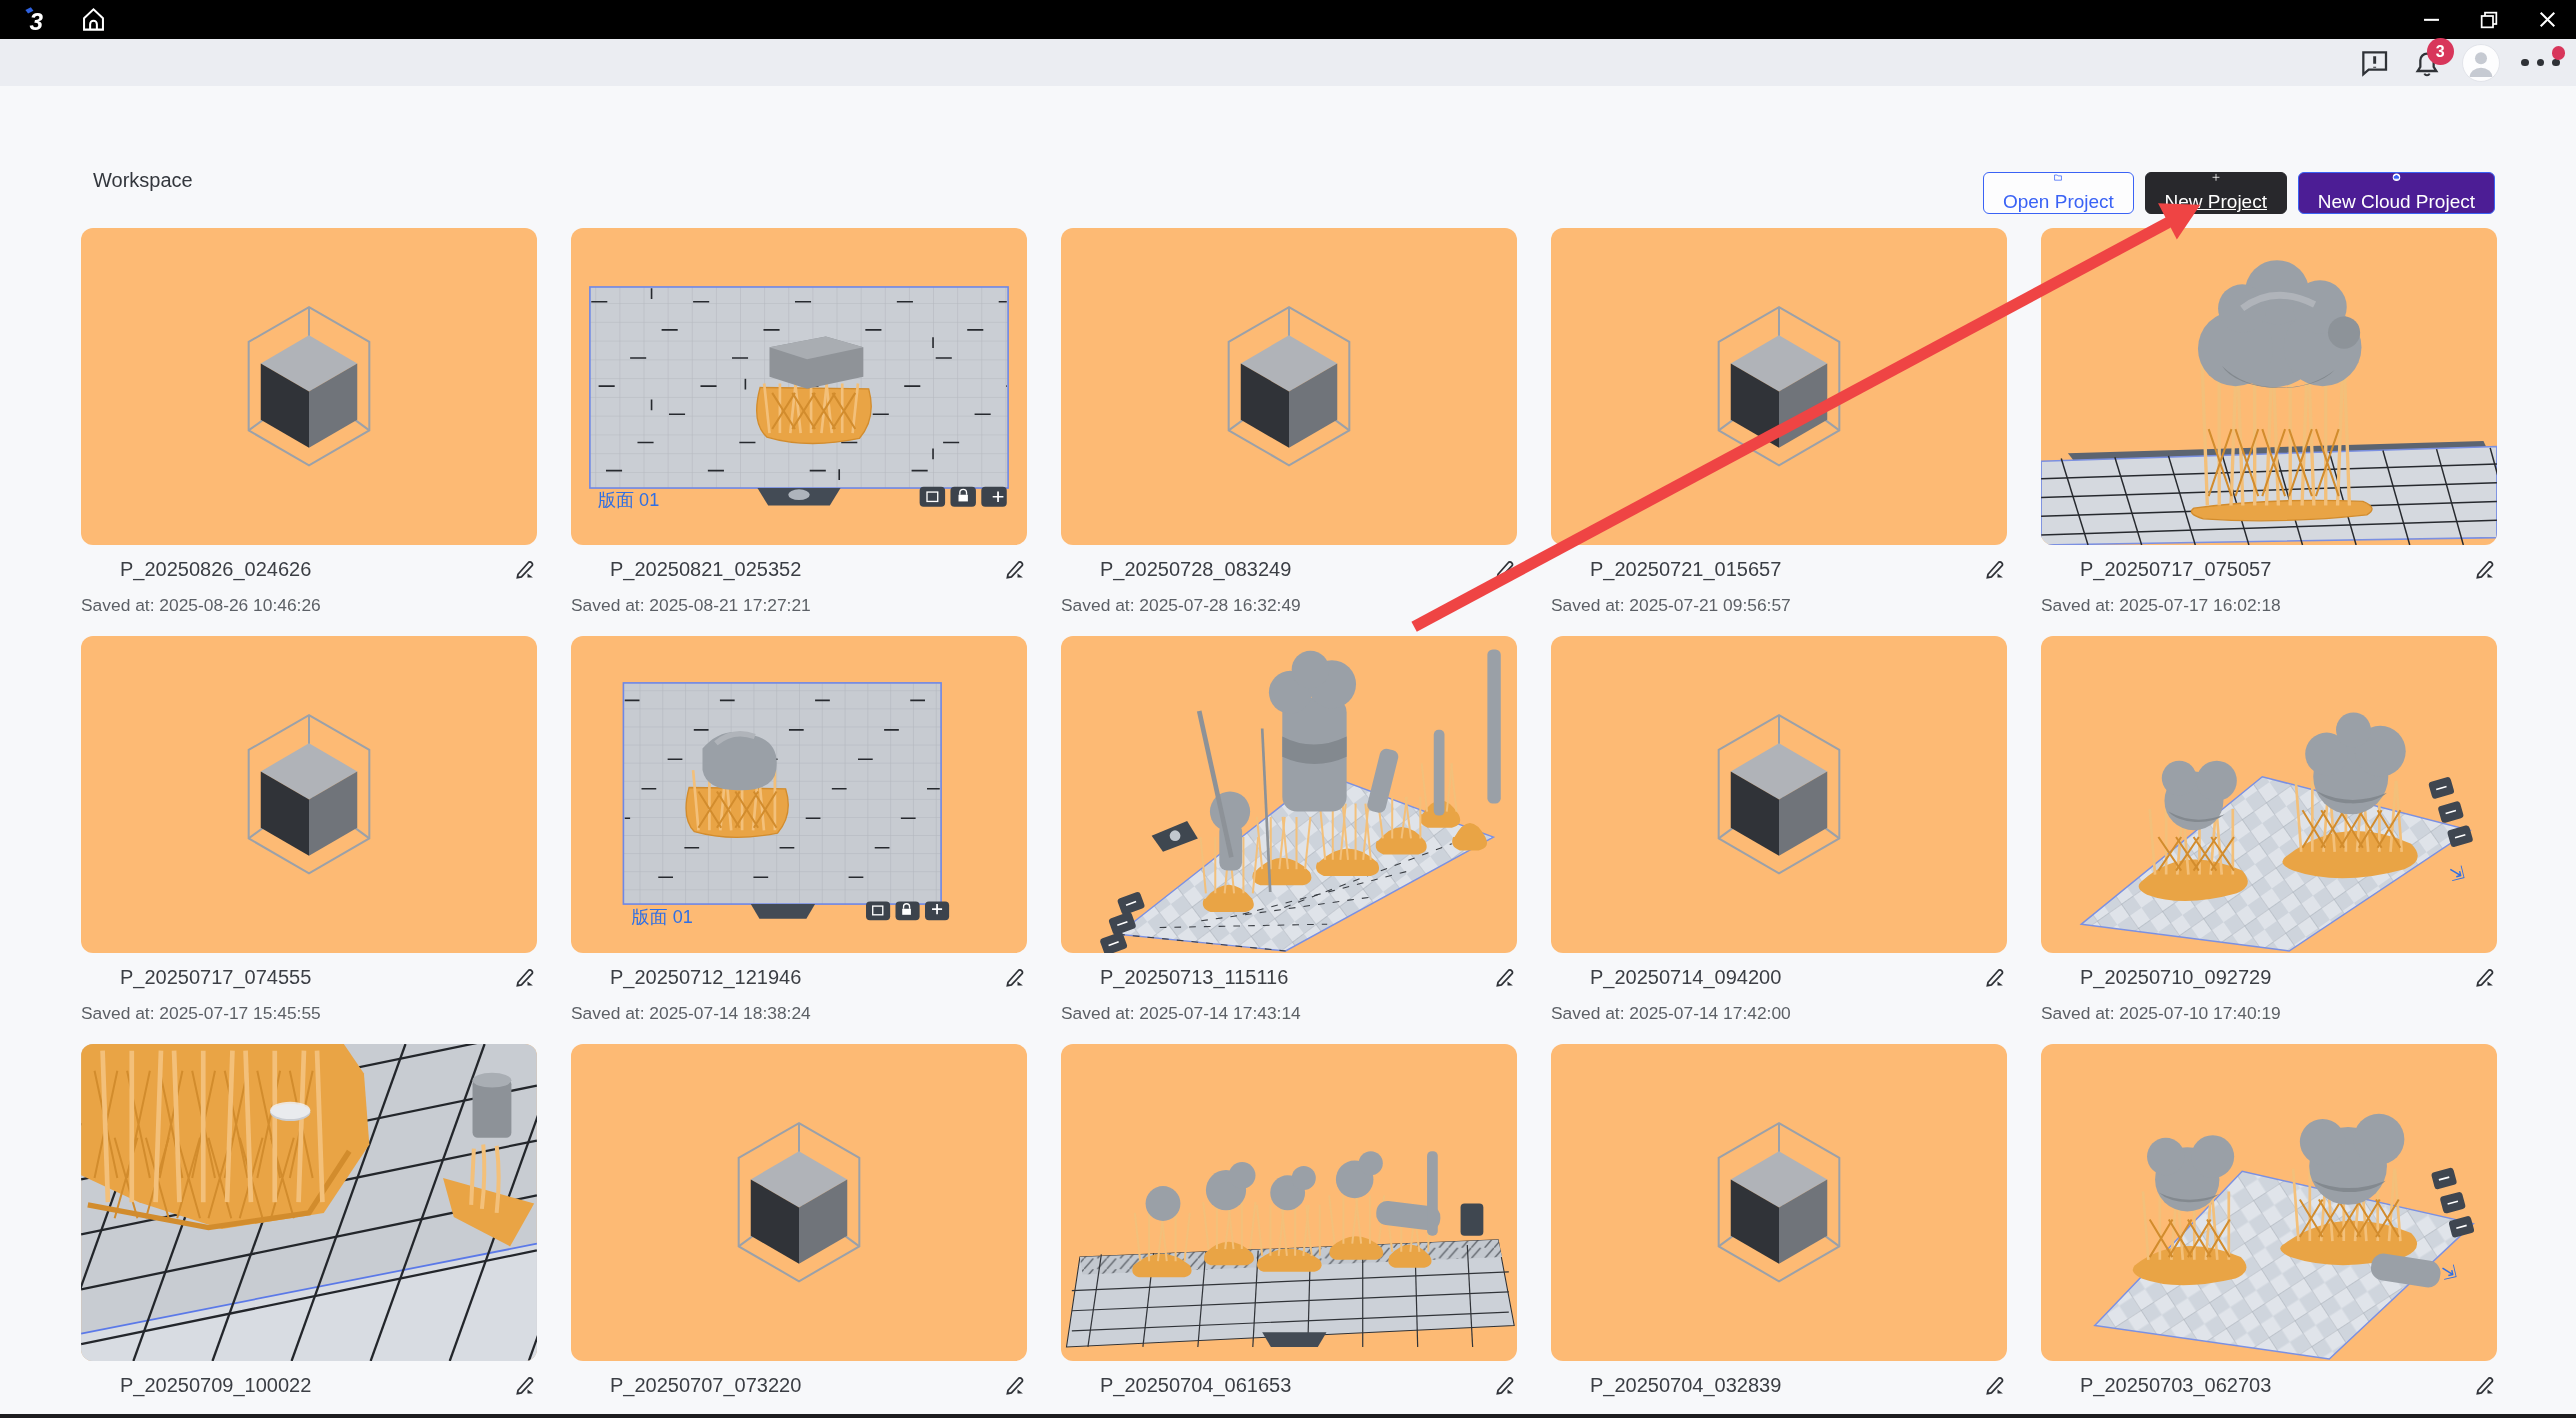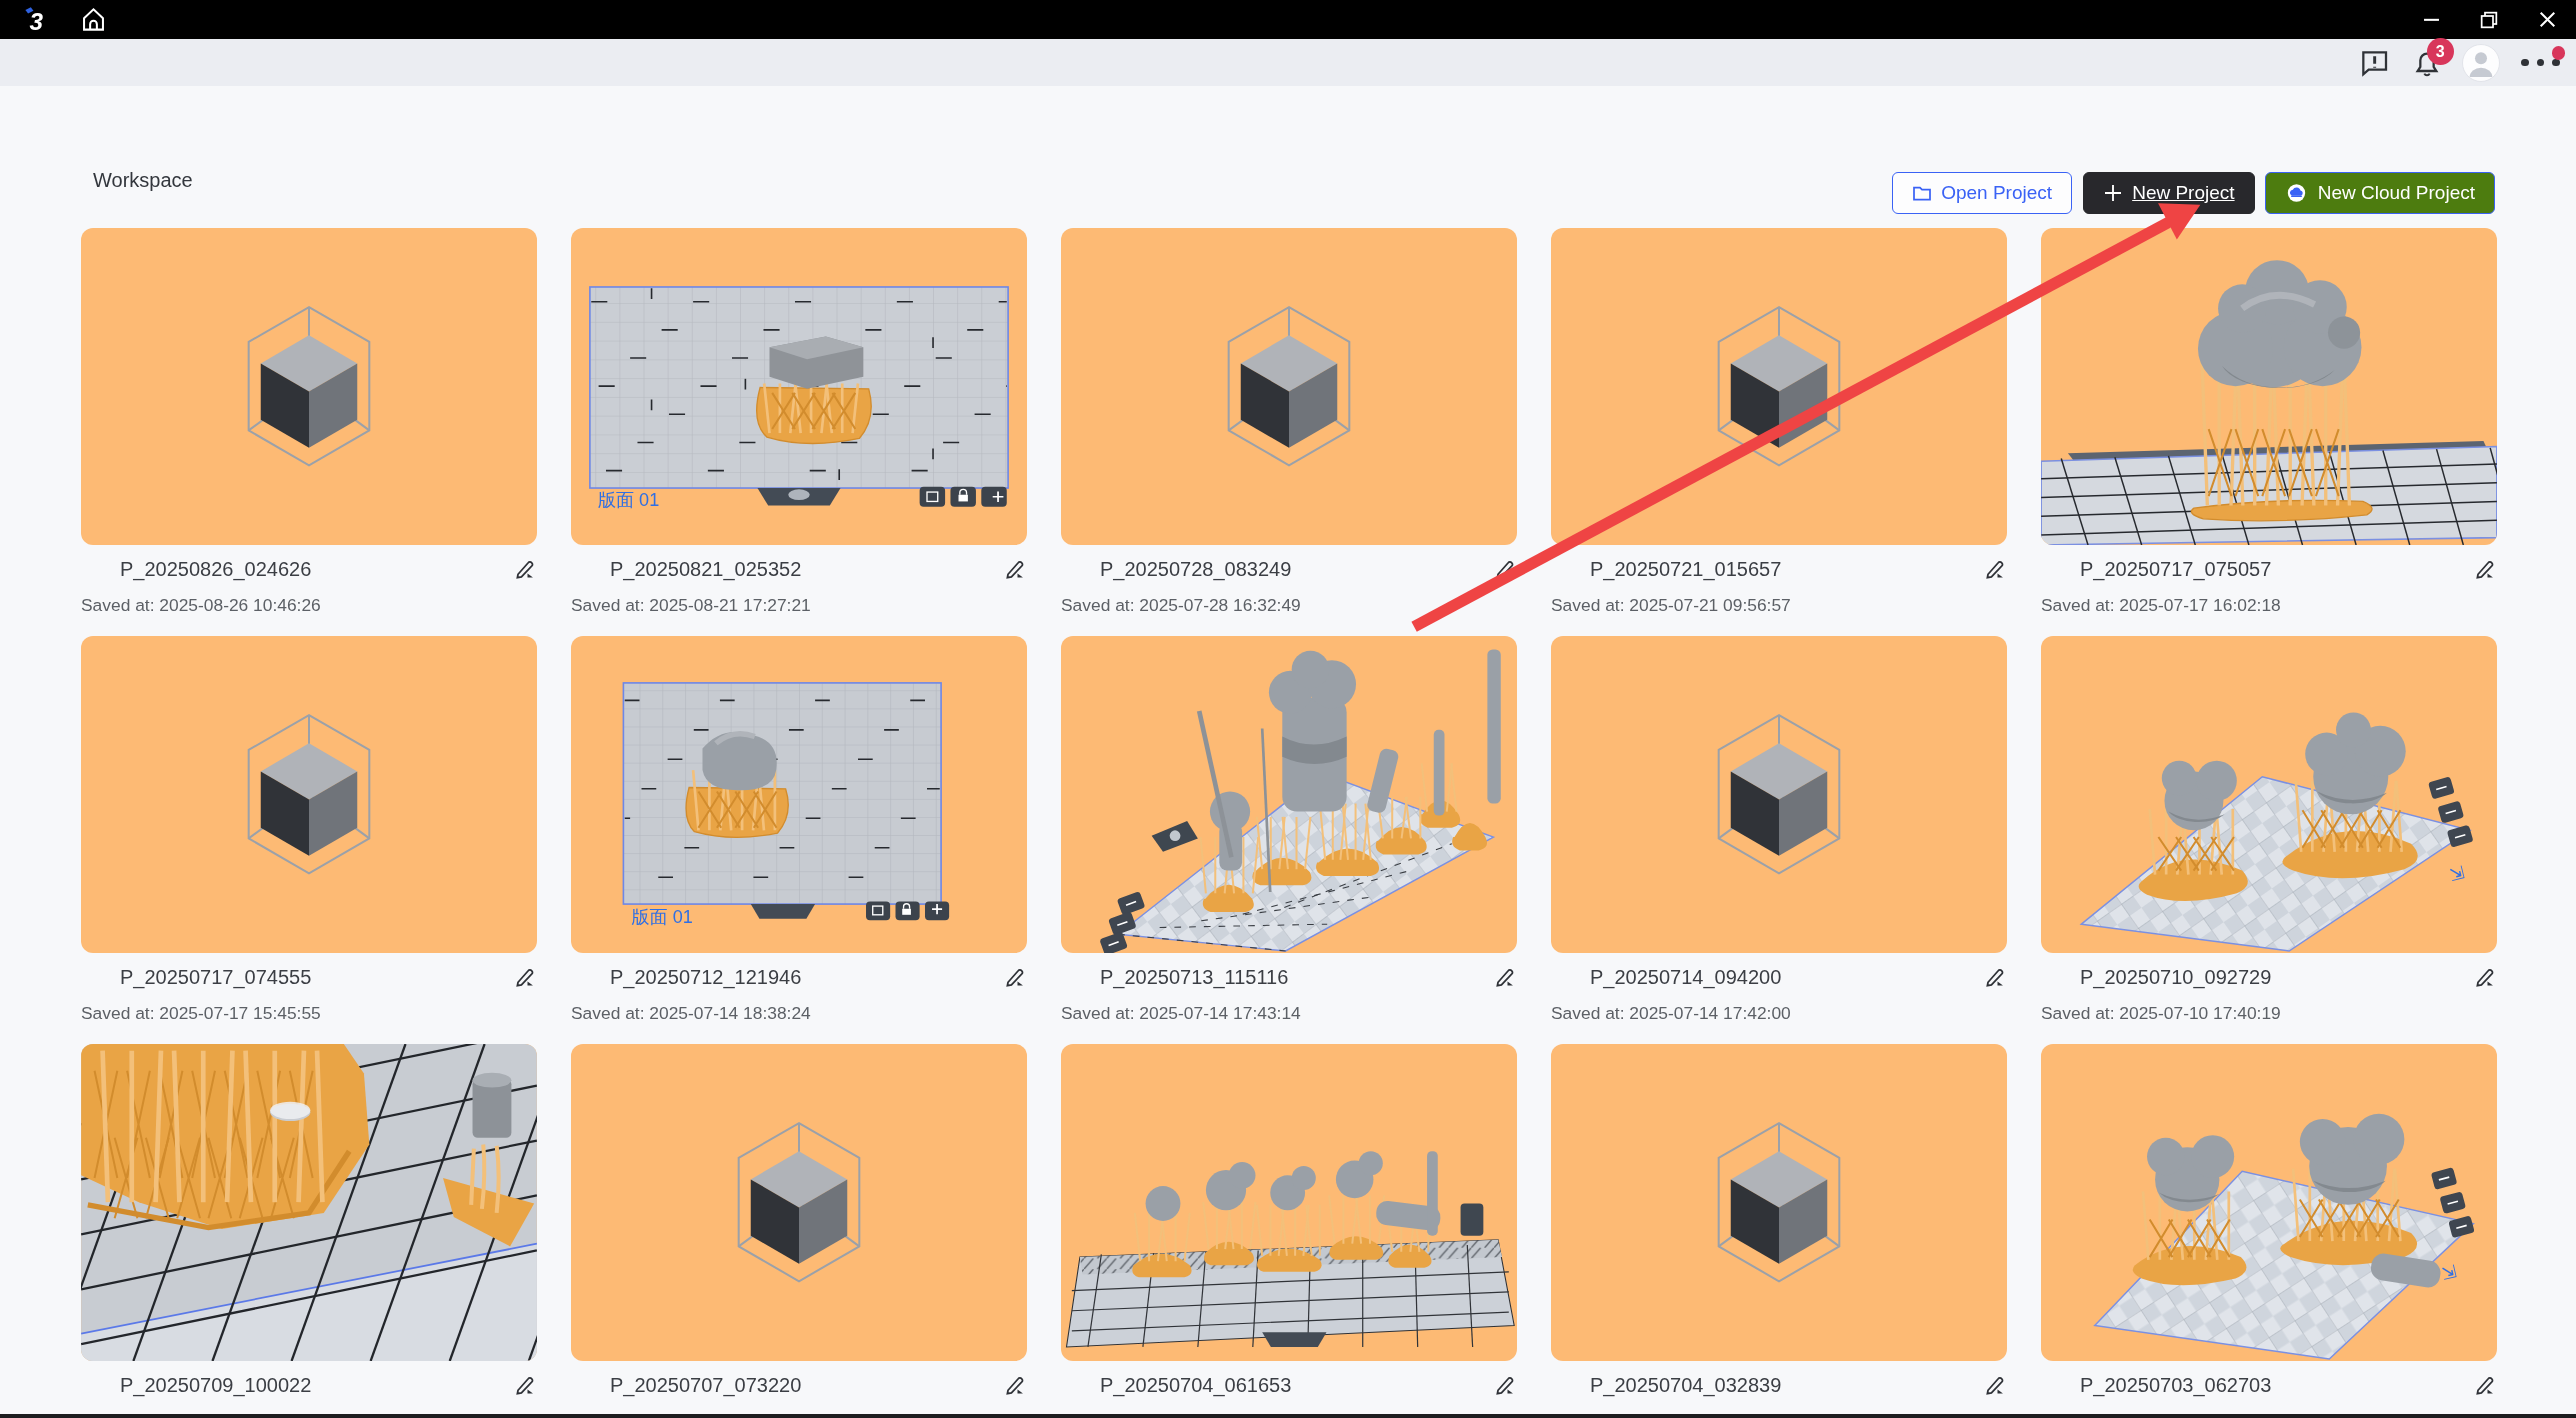--- a/index.html
+++ b/index.html
@@ -17,24 +17,24 @@
   .badge{position:absolute;top:-6.7px;right:-9.4px;min-width:27px;height:27px;border-radius:13.4px;background:#d8365b;color:#fff;
     font-size:16px;display:flex;align-items:center;justify-content:center;font-weight:bold;}
   .avatar{width:36px;height:36px;border-radius:50%;background:#fdfdfe;border:0.7px solid #e2e4ea;display:flex;align-items:center;justify-content:center;overflow:hidden;}
   .dots{position:relative;width:47px;height:35px;display:flex;align-items:center;justify-content:center;gap:8px;cursor:pointer;}
   .dots i{width:7.4px;height:7.4px;border-radius:50%;background:#2f3237;}
   .dots .reddot{position:absolute;top:1.3px;right:-1.3px;width:13.4px;height:13.4px;border-radius:50%;background:#d8365b;}
   
   .page-title{position:absolute;left:93px;top:169px;font-size:20px;color:#33373d;}
   .header-buttons{position:absolute;top:172px;right:81px;display:flex;gap:10.7px;}
   .btn{height:42px;border-radius:6px;display:flex;align-items:center;justify-content:center;gap:9.4px;
-    font-size:19px;padding:0 19px;cursor:pointer;box-sizing:border-box;white-space:nowrap;}
+    font-size:19px;padding:0 19px;cursor:pointer;box-sizing:border-box;white-space:nowrap;flex-direction:column;}
   .btn-outline{background:#fdfdfe;border:1.3px solid #3a62f5;color:#3a62f5;}
   .btn-dark{background:#28282c;color:#fff;border:1.3px solid #28282c;text-decoration:underline;}
-  .btn-blue{background:#4d7c0f;color:#fff;border:1.3px solid #3a62f5;}
+  .btn-blue{background:#4c1d95;color:#fff;border:1.3px solid #3a62f5;}
   
   .grid{position:absolute;left:81px;top:228px;display:grid;grid-template-columns:repeat(5,456px);
     grid-auto-rows:408px;column-gap:34px;}
   .card{position:relative;width:456px;}
   .thumb{width:456px;height:317px;background:#fdba74;border-radius:12px;overflow:hidden;position:relative;cursor:pointer;}
   .thumb svg{display:block;}
   .card-meta{display:flex;align-items:center;justify-content:space-between;margin-top:12px;height:25.5px;}
   .card-name{font-size:20px;color:#3b3e44;margin-left:39px;}
   .edit-btn{width:24px;height:24px;display:flex;align-items:center;justify-content:center;cursor:pointer;}
   .card-saved{margin-top:12px;font-size:17.4px;color:#5c6066;}

